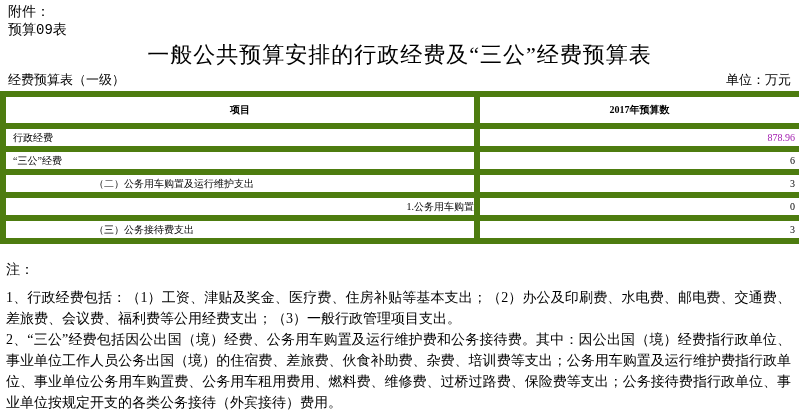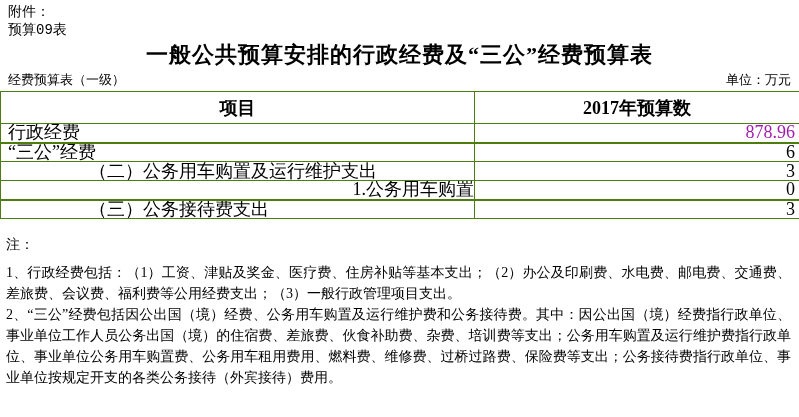--- a/index.html
+++ b/index.html
@@ -13,41 +13,41 @@
   .attachment, .table-no {
     font-size:14px;
     margin-left:8px;
     line-height:18px;
     font-family:Liberation Mono, monospace;
   }
   .attachment { margin-top:3px; }
   .page-title {
     text-align:center;
     font-size:22px;
-    font-weight:bold;
+    font-weight:normal;
     letter-spacing:1px;
     margin-top:3px;
     line-height:26px;
   }
   .meta {
     display:flex;
     justify-content:space-between;
     align-items:flex-end;
     font-size:13px;
     margin:4px 8px 3px 8px;
     line-height:16px;
   }
   table.budget {
     width:799px;
     border-collapse:collapse;
     table-layout:fixed;
   }
   table.budget th, table.budget td {
-    border:1px solid #4d7c0f;
-    font-size:18px;
+    border:6px solid #4d7c0f;
+    font-size:10px;
     overflow:hidden;
     white-space:nowrap;
   }
   table.budget th {
     height:32px;
     font-weight:bold;
     text-align:center;
   }
   table.budget td { height:19px; line-height:17px; }
   col.c-item { width:474px; }

